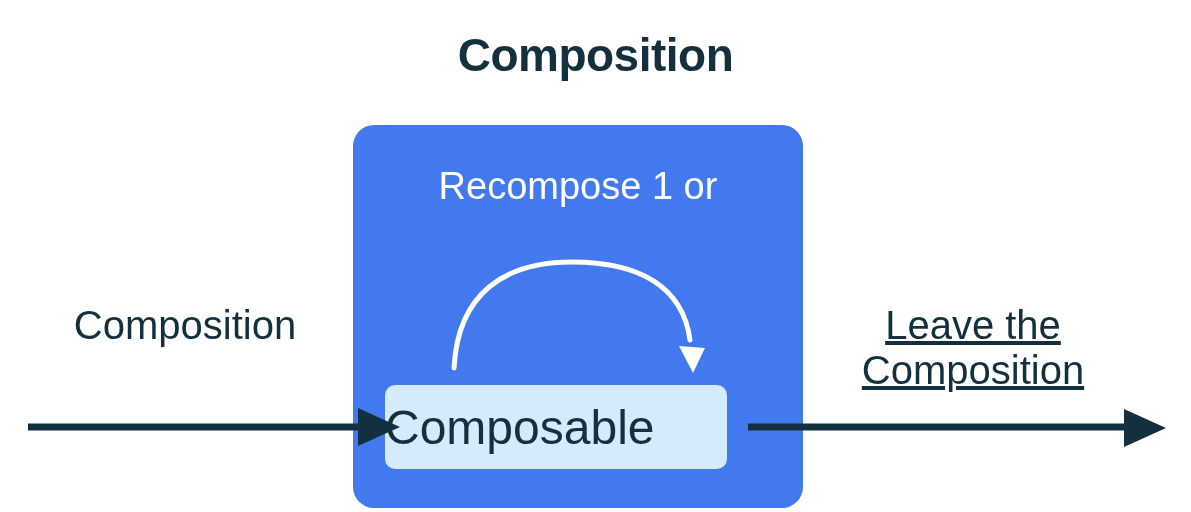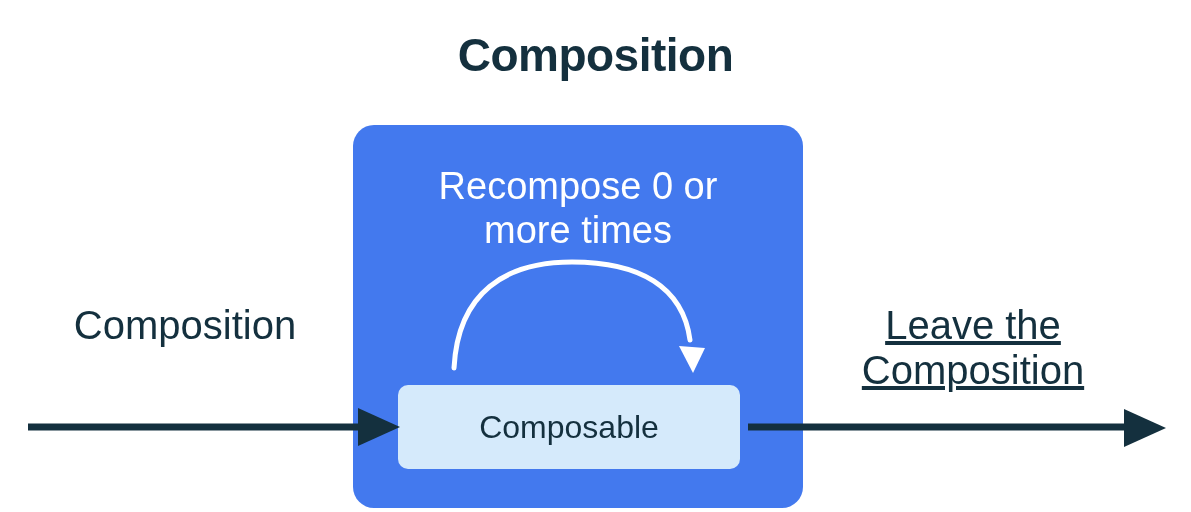--- a/index.html
+++ b/index.html
@@ -53,30 +53,29 @@
     top: 39px;
     left: 0;
     width: 100%;
     text-align: center;
     font-size: 38px;
     line-height: 44px;
     color: var(--white, #ffffff);
   }
   .composable-node {
     position: absolute;
-    left: 398px;
+    left: 385px;
     top: 369px;
     width: 342px;
     height: 84px;
     background: var(--lightblue, #d5eafb);
     border-radius: 10px;
     display: flex;
     align-items: center;
-    justify-content: center;
-    font-size: 32px;
+    font-size: 48px;
     color: var(--dark, #14303e);
     z-index: 2;
   }
   .overlay-svg {
     position: absolute;
     inset: 0;
     width: 1191px;
     height: 512px;
     z-index: 3;
     pointer-events: none;
@@ -106,22 +105,21 @@
     <div>Composition</div>
   </div>
 
   <div class="side-label leave-label">
     <div>Leave the</div>
     <div>Composition</div>
   </div>
 
   <div class="composition-box">
     <div class="recompose-label">
-      <div>Recompose 0 or</div>
-      <div>more times</div>
+      <div>Recompose 1 or</div>
     </div>
   </div>
 
   <div class="composable-node">
     <span>Composable</span>
   </div>
 
   <svg class="overlay-svg" viewBox="0 0 1191 512" xmlns="http://www.w3.org/2000/svg">
 
     <g>

